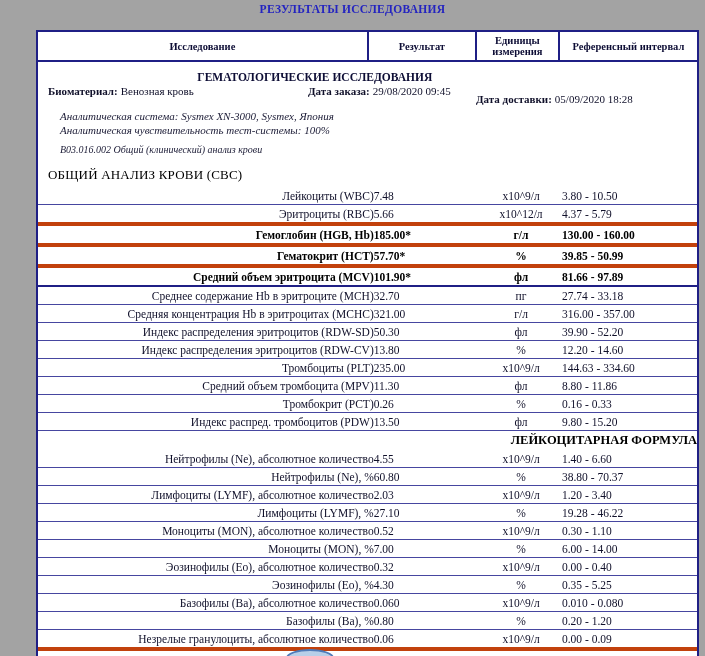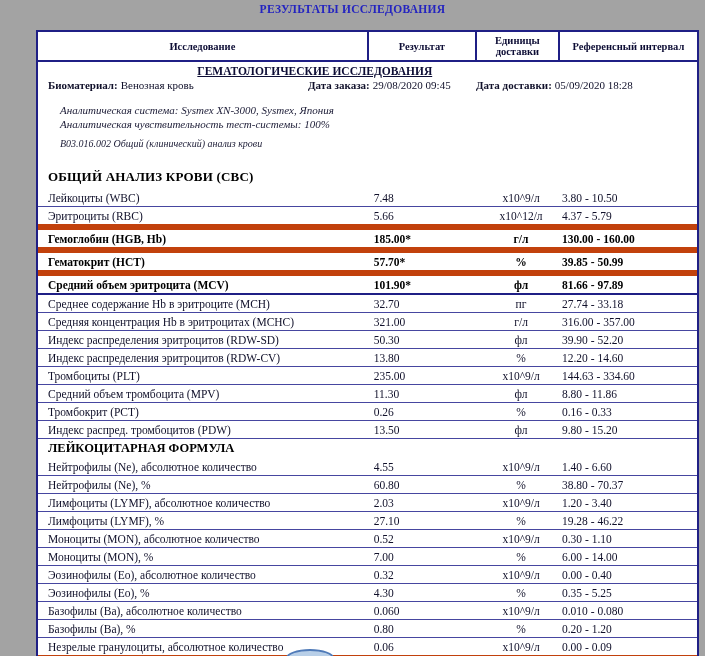--- a/index.html
+++ b/index.html
@@ -36,60 +36,59 @@
   .th:last-child { border-right: none; }
   .th-name   { width: 50.2%; }
   .th-result { width: 16.4%; }
   .th-units  { width: 12.6%; }
   .th-ref    { width: 20.8%; }
   
   .info-block { position: relative; padding: 2px 0 3px 0; }
   .hema-title {
     width: 84%; text-align: center;
     font-weight: bold; font-size: 11.5px;
-    text-decoration: underline;
     color: #0d0d35;
-    margin-top: 1px;
+    margin-top: 7px;
   }
   .meta-line { position: relative; height: 16px; margin-top: 2px; font-size: 11px; }
   .meta-biomaterial { position: absolute; left: 10px; top: 0; }
   .meta-order { position: absolute; left: 270px; top: 0; }
-  .meta-delivery { position: absolute; left: 438px; top: 0; white-space: nowrap; }
+  .meta-delivery { position: absolute; left: 438px; top: 8px; white-space: nowrap; }
   .meta-label { font-weight: bold; margin-right: 3px; }
   .italic-line {
     margin: 0 0 2px 22px;
     font-style: italic; font-size: 11px; color: #20203a;
   }
   .italic-line.first { margin-top: 9px; }
   .code-line {
     margin: 8px 0 0 22px;
     font-style: italic; font-size: 10px; color: #20203a;
   }
   .cbc-title {
-    margin: 20px 0 1px 10px;
-    font-weight: bold; font-size: 13px; color: #000;
+    margin: 12px 0 1px 10px;
+    font-weight: normal; font-size: 13px; color: #000;
     letter-spacing: 0.2px;
   }
   
   .data-table { width: 100%; border-collapse: collapse; table-layout: fixed; }
   .data-table td {
     height: 17px;
     font-size: 11.5px;
     padding: 0;
     border-bottom: 1px solid #4646a0;
     vertical-align: middle;
     color: #10102a;
   }
-  .data-table .cell-name   { width: 50.2%; text-align: left; padding-left: 10px; }
+  .data-table .cell-name   { width: 50.2%; text-align: right; padding-left: 10px; }
   .data-table .cell-result { width: 16.4%; text-align: left; }
   .data-table .cell-units  { width: 12.6%; text-align: center; }
   .data-table .cell-ref    { width: 20.8%; text-align: left; }
   .data-table tr.emph td {
     font-weight: bold;
-    border-top: 6px solid #c2410c;
+    border-top: 4px solid #c2410c;
     border-bottom: 2px solid #1f1f85;
     color: #000;
   }
   .data-table tr.section-row td {
     font-weight: bold; font-size: 12.5px;
     border-bottom: none;
     color: #000;
     height: 19px;
   }
   .data-table tr:last-child td { border-bottom: none; }
@@ -110,21 +109,21 @@
 
   <div class="page-title">РЕЗУЛЬТАТЫ ИССЛЕДОВАНИЯ</div>
 
   <div class="report-table">
 
     <div class="thead-row">
       <div class="th th-name">Исследование</div>
       <div class="th th-result">Результат</div>
       <div class="th th-units">
         <span>Единицы</span>
-        <span>доставки</span>
+        <span>измерения</span>
       </div>
       <div class="th th-ref">Референсный интервал</div>
     </div>
 
     <div class="info-block">
       <div class="hema-title">ГЕМАТОЛОГИЧЕСКИЕ ИССЛЕДОВАНИЯ</div>
       <div class="meta-line">
         <span class="meta-biomaterial">
           <span class="meta-label">Биоматериал:</span><span>Венозная кровь</span>
         </span>

